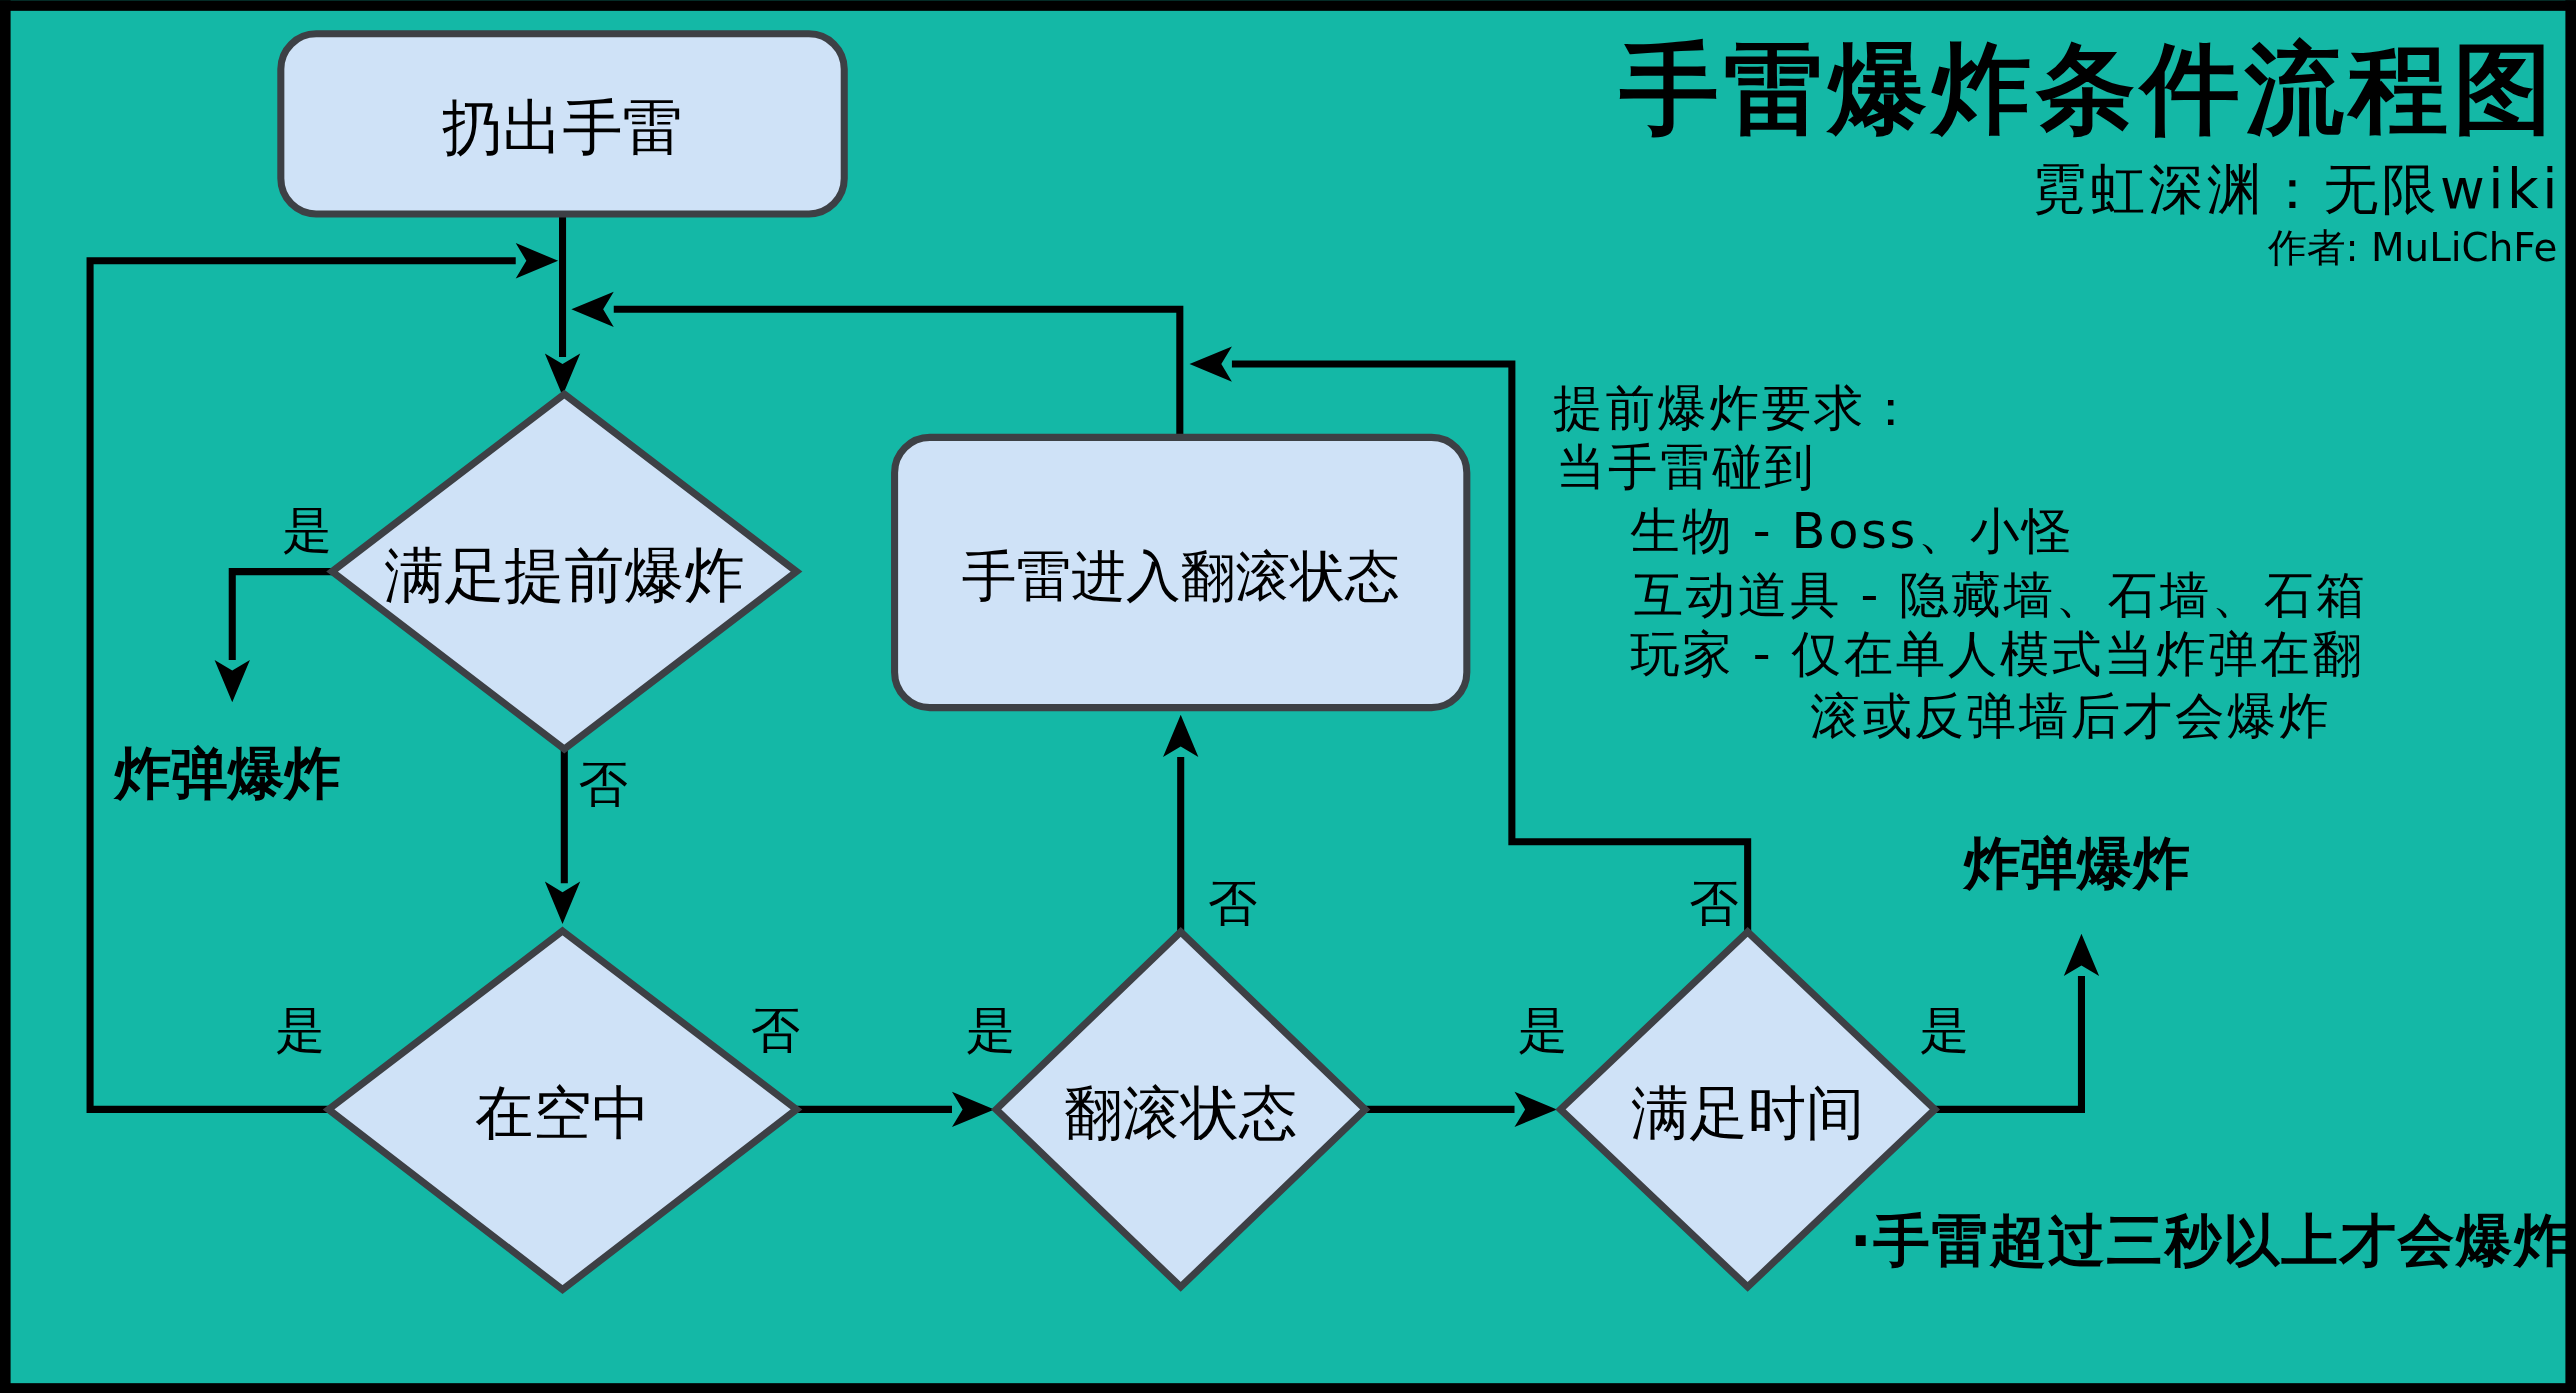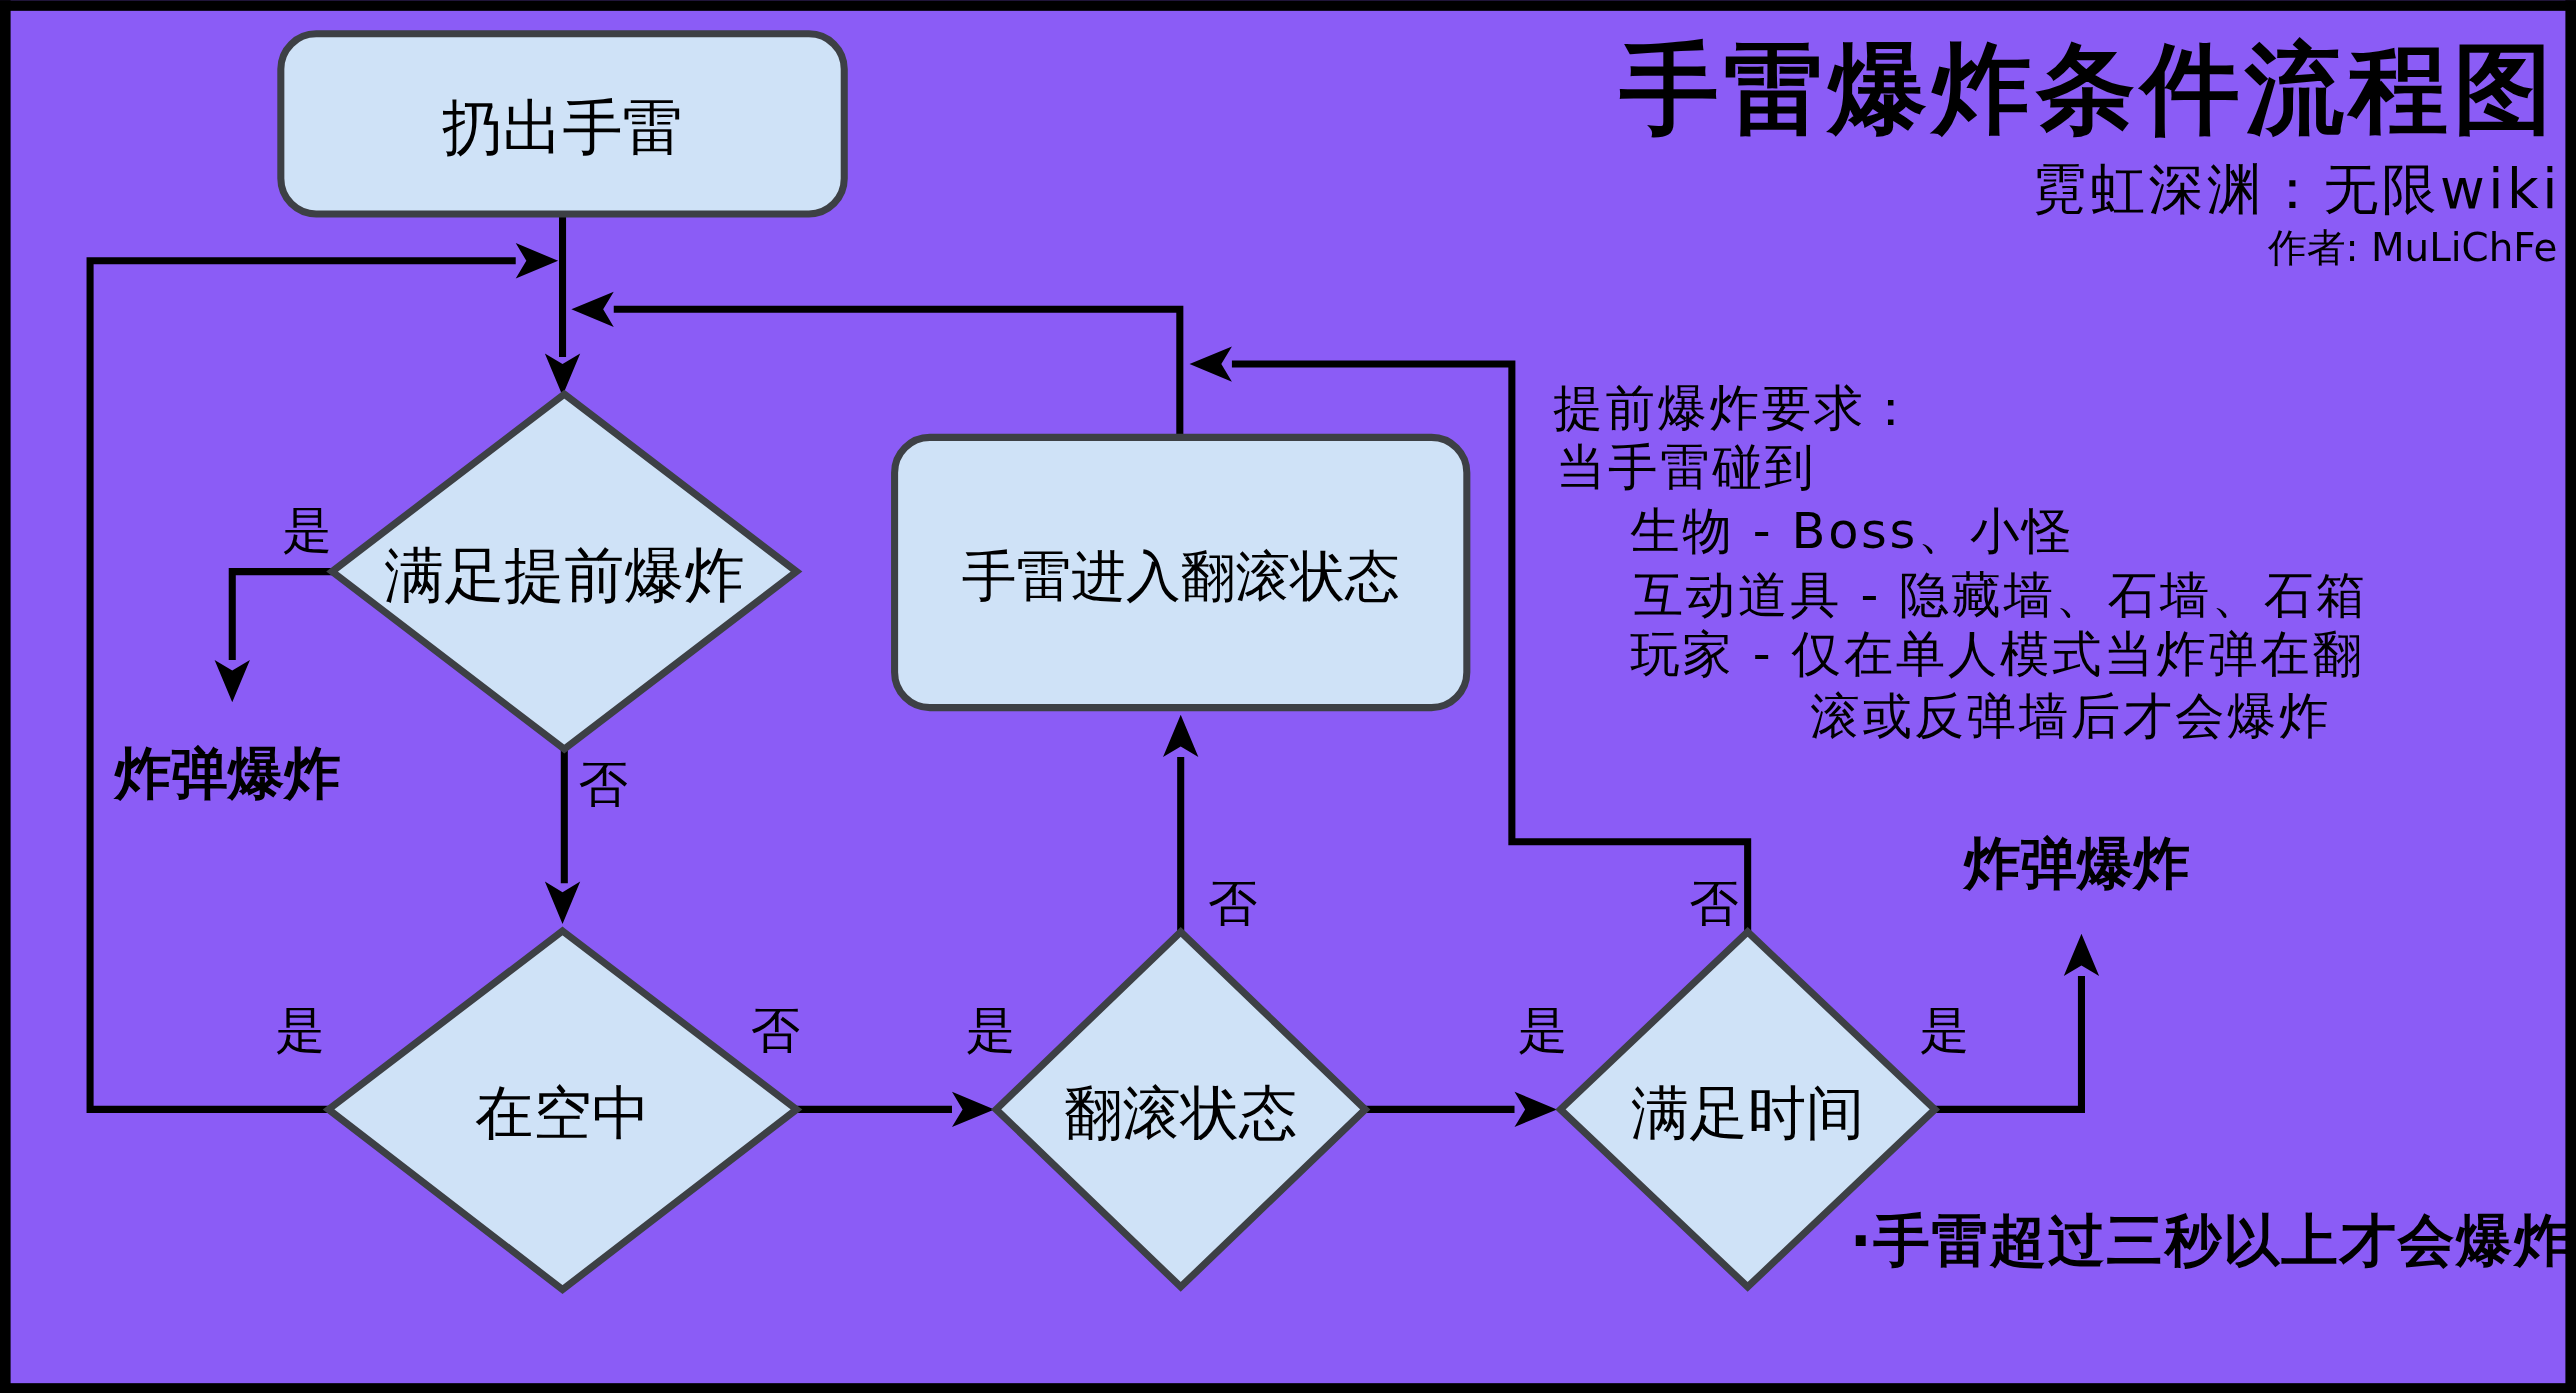--- a/index.html
+++ b/index.html
@@ -1,17 +1,17 @@
 <!DOCTYPE html>
 <html style="font-size:14px"><head>
 <meta charset="utf-8">
 <style>
   html,body{margin:0;padding:0;background:#ffffff;}
   body{font-family:"DejaVu Sans","Liberation Sans",sans-serif;}
-  .stage{position:relative;width:2576px;height:1394px;background:#8b5cf6;overflow:hidden;}
+  .stage{position:relative;width:2576px;height:1394px;background:#14b8a6;overflow:hidden;}
   svg{display:block;}
   text{font-family:"DejaVu Sans","Liberation Sans",sans-serif;fill:#000;}
   .node-label{font-weight:500;}
   .edge-label{font-size:56px;}
   .outcome{font-weight:600;font-size:64px;}
   .flowline{fill:none;stroke:#000;stroke-width:8;}
   .shape{fill:#cfe2f7;stroke:#3d4045;stroke-width:8;}
   .arrowhead{fill:#000;stroke:none;}
   .frame{fill:#000;}
 </style>

